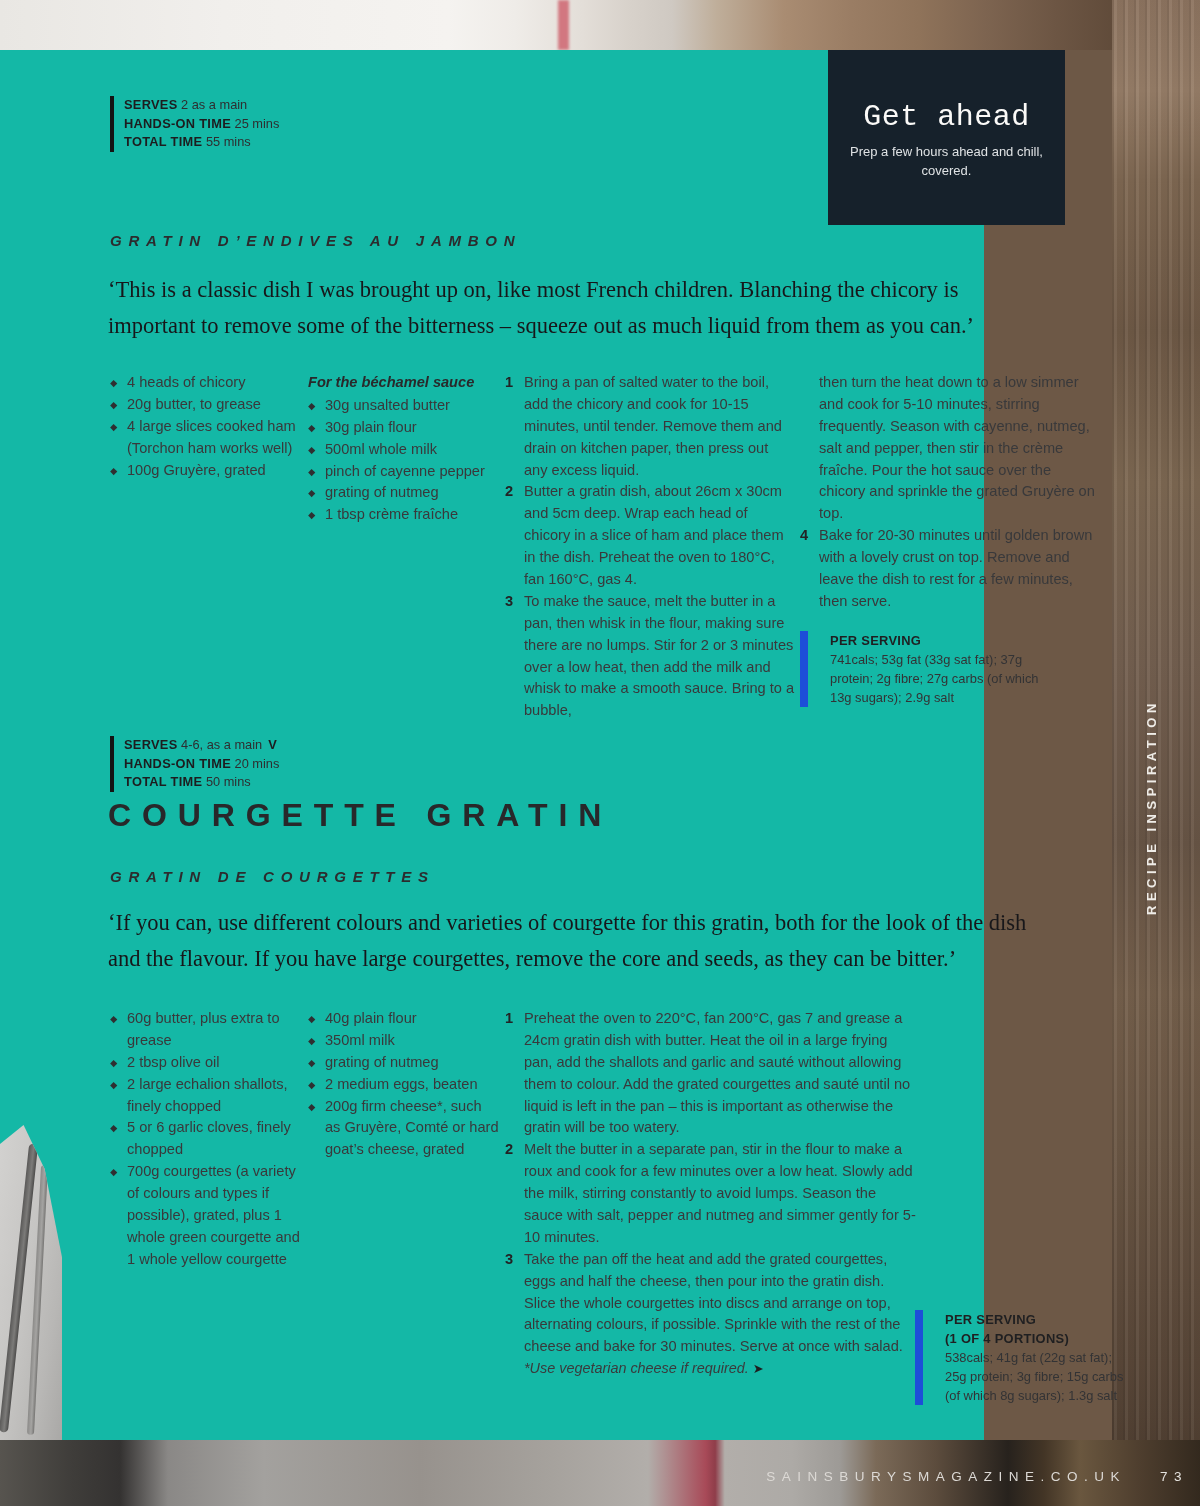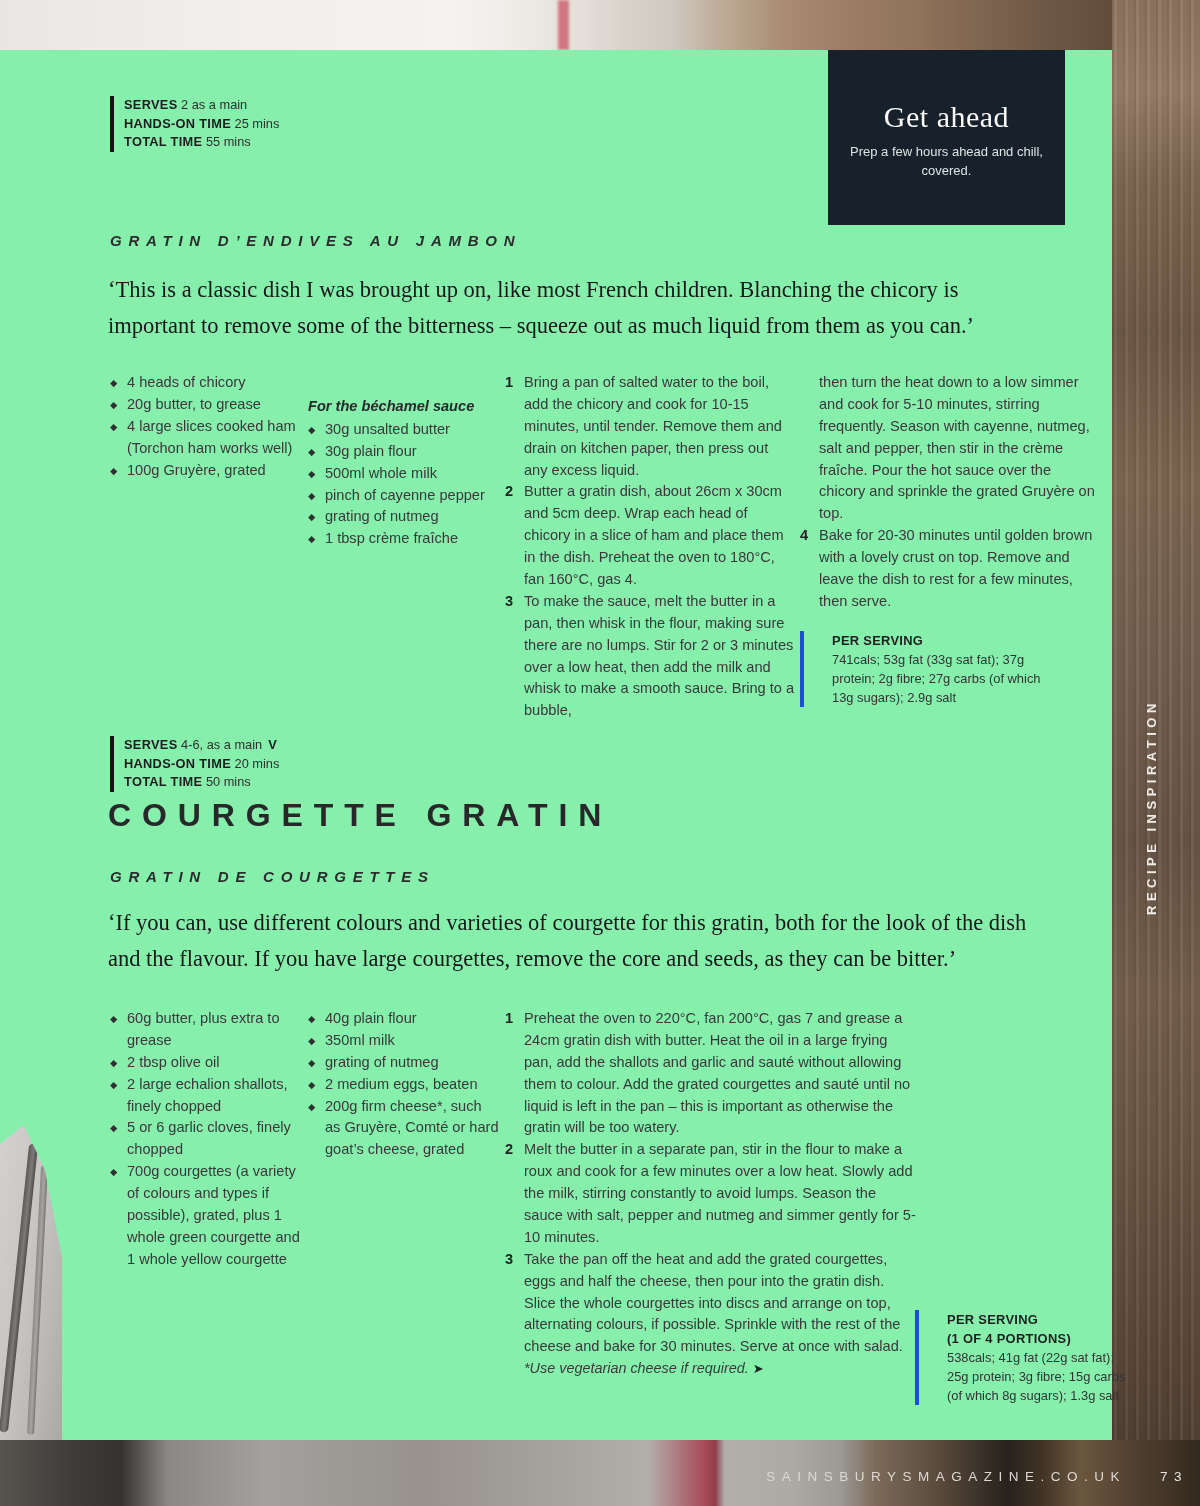--- a/index.html
+++ b/index.html
@@ -18,37 +18,37 @@
       repeating-linear-gradient(90deg,rgba(0,0,0,.10) 0 2px,rgba(255,255,255,.05) 2px 5px,rgba(0,0,0,.04) 5px 11px),
       linear-gradient(180deg,#8d7460 0%,#977e68 6%,#7f6852 12%,#6e5946 22%,#7d6852 32%,
       #746050 44%,#685546 56%,#75604c 66%,#6b5745 76%,#5f4c3c 86%,#544335 94%,#4a3a2d 100%);}
   .bg-bottom{position:absolute;left:0;bottom:0;width:1200px;height:66px;
     background:linear-gradient(90deg,#57544f 0%,#3f3d3a 6%,#343231 10%,#8a8886 14%,
       #a3a19e 22%,#97928d 35%,#a6a29d 46%,#b2aeaa 54%,#a84a58 58.8%,#8f3d4a 59.6%,
       #b2aeaa 60.4%,#adaaa6 66%,#9d9a96 70%,#7b6a58 73%,#5c4c3d 78%,#27221d 84%,
       #433526 87%,#6a573f 90%,#4e3e2e 95%,#33291e 100%);}
 
   
-  .page{position:absolute;left:0;top:50px;width:1112px;height:1390px;background:#86efac;}
+  .page{position:absolute;left:0;top:50px;width:984px;height:1390px;background:#14b8a6;}
 
   
   .utensil{position:absolute;left:0;top:1075px;width:62px;height:315px;
     background:linear-gradient(100deg,#d3d2d0 0%,#c6c5c3 45%,#b8b7b5 75%,#a9a8a6 100%);
     clip-path:polygon(0 6%,38% 0,72% 14%,100% 42%,100% 100%,0 100%);}
   .utensil .rod1{position:absolute;left:14px;top:18px;width:9px;height:290px;
     background:linear-gradient(90deg,#5a5958,#7c7b79 55%,#4c4b4a);border-radius:5px;
     transform:rotate(6deg);}
   .utensil .rod2{position:absolute;left:34px;top:40px;width:7px;height:270px;
     background:linear-gradient(90deg,#8b8a88,#a5a4a2 55%,#767573);border-radius:4px;
     transform:rotate(3deg);}
 
   
   .get-ahead{position:absolute;left:828px;top:50px;width:237px;height:175px;
     background:#16212b;box-sizing:border-box;padding:50px 18px 0;text-align:center;}
-  .ga-title{font-family:Liberation Serif, serif;font-size:30px;color:#fbfaf8;letter-spacing:.5px;}
+  .ga-title{font-family:Liberation Mono, monospace;font-size:30px;color:#fbfaf8;letter-spacing:.5px;}
   .ga-body{font-size:13px;color:#dfe2e4;line-height:1.45;margin-top:9px;}
 
   
   .meta{position:absolute;border-left:4px solid #141414;padding-left:10px;
     font-size:12.8px;line-height:1.45;color:#2e2e30;}
   .meta b{font-weight:700;letter-spacing:.3px;color:#1d1d1f;}
   .meta .veg{margin-left:6px;}
   .r-title{position:absolute;font-size:32px;font-weight:700;letter-spacing:.34em;
     color:#28282a;white-space:nowrap;}
   .r-sub{position:absolute;font-size:15px;font-weight:700;font-style:italic;
@@ -63,21 +63,21 @@
   .dia{width:17px;flex:none;font-size:9.5px;padding-top:4px;color:#2f2f31;}
   .ing-head{font-size:14.6px;font-weight:700;font-style:italic;color:#29292b;
     margin-bottom:1px;line-height:1.5;}
 
   .step{display:flex;font-size:14.6px;line-height:1.5;color:#39393b;}
   .sn{font-weight:700;width:19px;flex:none;color:#232325;}
   .st{flex:1;}
   .footnote{font-size:14.4px;font-style:italic;color:#3a3a3c;margin-left:19px;line-height:1.5;}
   .arrow{font-style:normal;font-size:13px;color:#1e1e20;margin-left:4px;}
 
-  .ps{border-left:4px solid #1d4ed8;padding-left:28px;font-size:12.9px;
+  .ps{border-left:8px solid #1d4ed8;padding-left:22px;font-size:12.9px;
     line-height:1.48;color:#333335;}
   .ps-h{font-weight:700;letter-spacing:.3px;color:#1f1f21;}
   .ps1{margin-top:18px;width:230px;}
   .ps2{position:absolute;left:915px;top:1260px;width:190px;}
 
   
   .vlabel{position:absolute;left:1144px;top:590px;height:325px;
     writing-mode:vertical-rl;transform:rotate(180deg);
     font-size:13px;font-weight:600;letter-spacing:4.5px;color:#efece7;}
   .footer{position:absolute;bottom:22px;right:12px;font-size:13.5px;
@@ -121,21 +121,21 @@
           <span class="dia">◆</span>
           <span>4 large slices cooked ham (Torchon ham works well)</span>
         </li>
       <li class="ing">
           <span class="dia">◆</span>
           <span>100g Gruyère, grated</span>
         </li>
     </ul>
   </div>
 
-  <div class="col" style="left:308px;top:322px;width:186px;margin-top:24px;">
+  <div class="col" style="left:308px;top:322px;width:186px;">
     <div class="ing-head">For the béchamel sauce</div>
     <ul class="ing-list">
       <li class="ing">
           <span class="dia">◆</span>
           <span>30g unsalted butter</span>
         </li>
       <li class="ing">
           <span class="dia">◆</span>
           <span>30g plain flour</span>
         </li>

